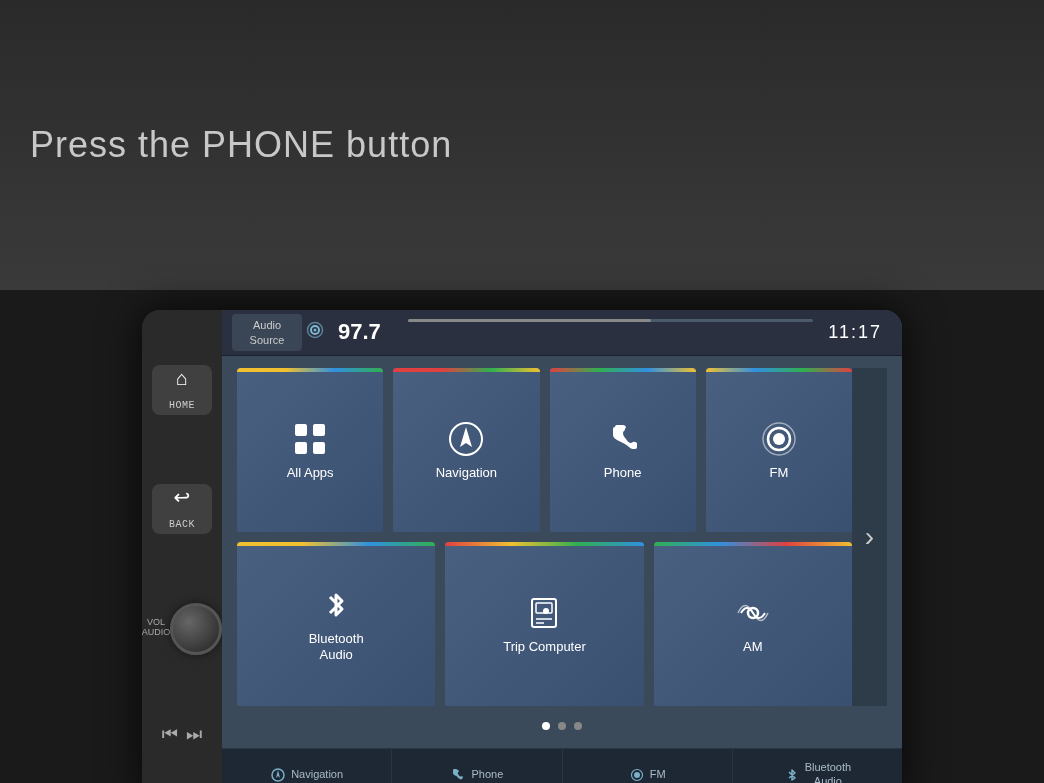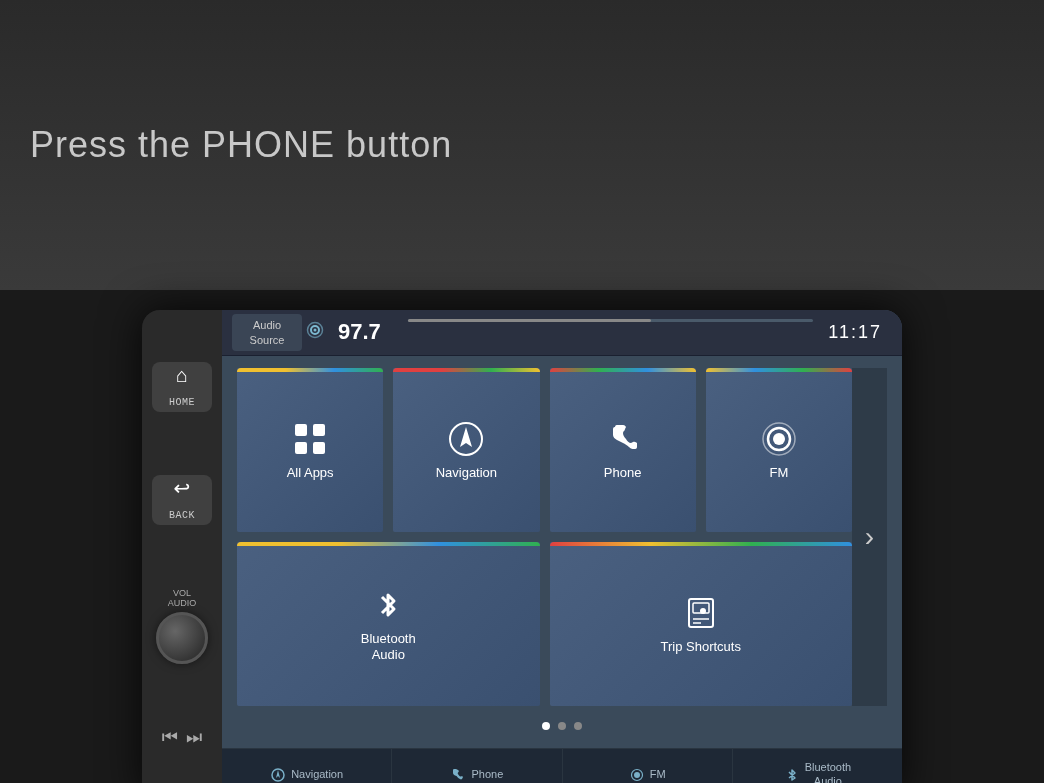--- a/index.html
+++ b/index.html
@@ -82,21 +82,21 @@
     .ctrl-btn .label {
       font-size: 10px;
       color: #ccc;
       margin-top: 12px;
       letter-spacing: 0.5px;
       font-family: Liberation Mono, monospace;
     }
 
     .vol-knob-container {
       display: flex;
-      flex-direction: column;
+      flex-direction: row;
       align-items: center;
     }
     .vol-label {
       font-size: 9px;
       color: #aaa;
       text-align: center;
       margin-bottom: 4px;
     }
     .vol-knob {
       width: 52px;
@@ -429,23 +429,31 @@
 
 
               <div class="app-tile tile-trip">
                 <svg class="svg-icon" viewBox="0 0 40 40">
                   <rect x="8" y="6" width="24" height="28" rx="2" fill="none" stroke="white" stroke-width="2"></rect>
                   <rect x="12" y="10" width="16" height="10" rx="1" fill="none" stroke="white" stroke-width="1.5"></rect>
                   <line x1="12" y1="26" x2="28" y2="26" stroke="white" stroke-width="1.5"></line>
                   <line x1="12" y1="30" x2="20" y2="30" stroke="white" stroke-width="1.5"></line>
                   <circle cx="22" cy="18" r="3" fill="white"></circle>
                 </svg>
-                <span class="tile-label">Trip Shortcuts</span>
-              </div>
-
+                <span class="tile-label">Trip Computer</span>
+              </div>
+
+              <div class="app-tile tile-am">
+                <svg class="svg-icon" viewBox="0 0 40 40">
+                  <circle cx="20" cy="20" r="5" fill="none" stroke="white" stroke-width="2.5"></circle>
+                  <path d="M8,20 Q14,10 20,20 Q26,30 32,20" fill="none" stroke="white" stroke-width="2"></path>
+                  <path d="M5,20 Q12,5 20,20 Q28,35 35,20" fill="none" stroke="white" stroke-width="1.5" opacity="0.6"></path>
+                </svg>
+                <span class="tile-label">AM</span>
+              </div>
             </div>
           </div>
 
           <div class="right-arrow-area">
             <span class="right-arrow">›</span>
           </div>
         </div>
 
         <div class="dots-area">
           <div class="dot active"></div>

